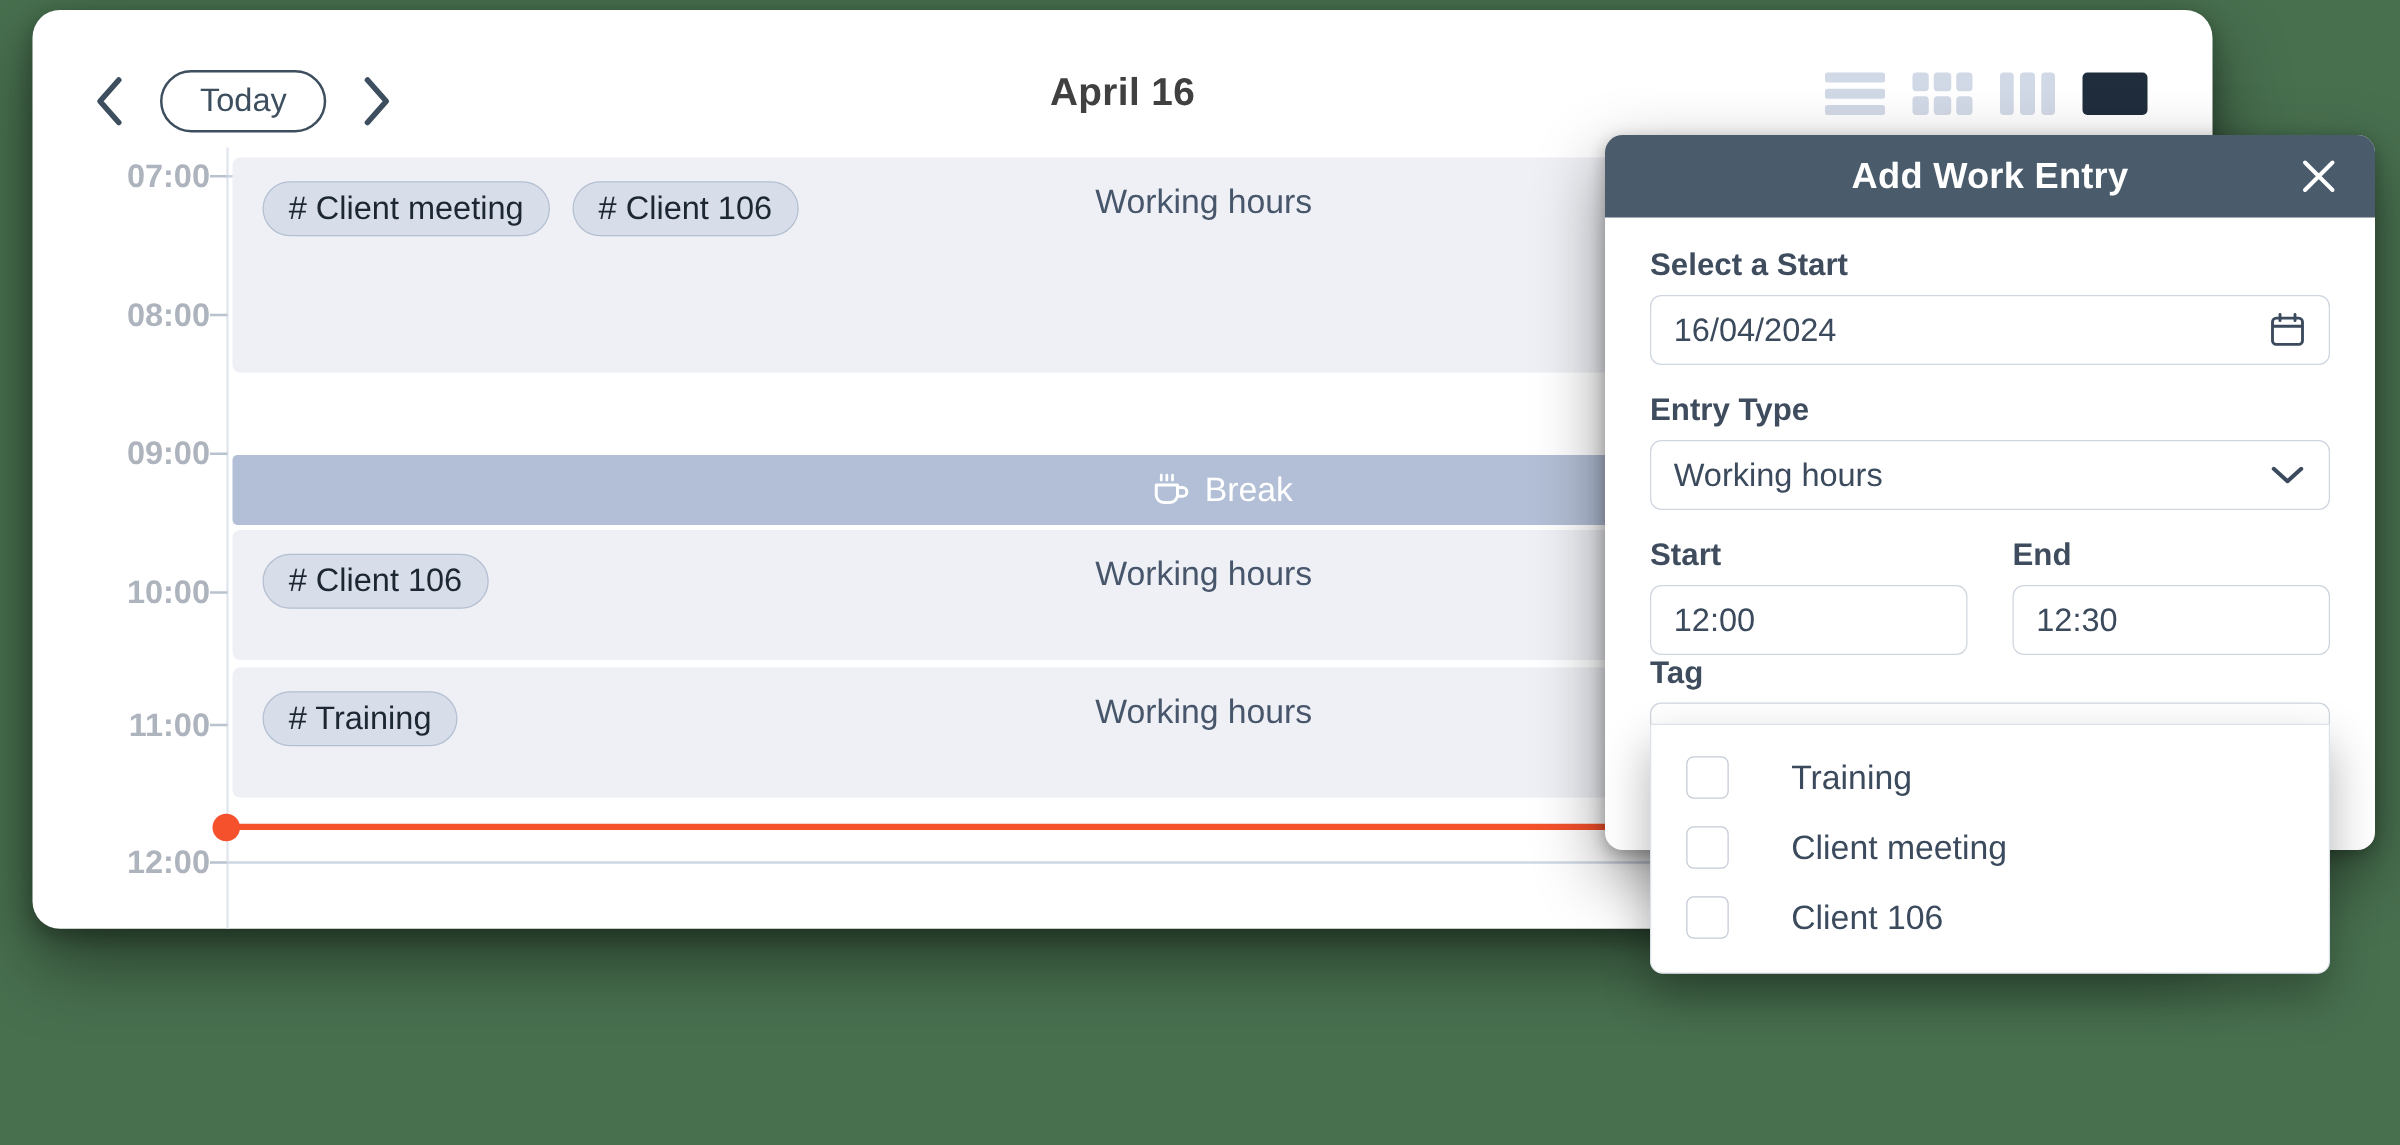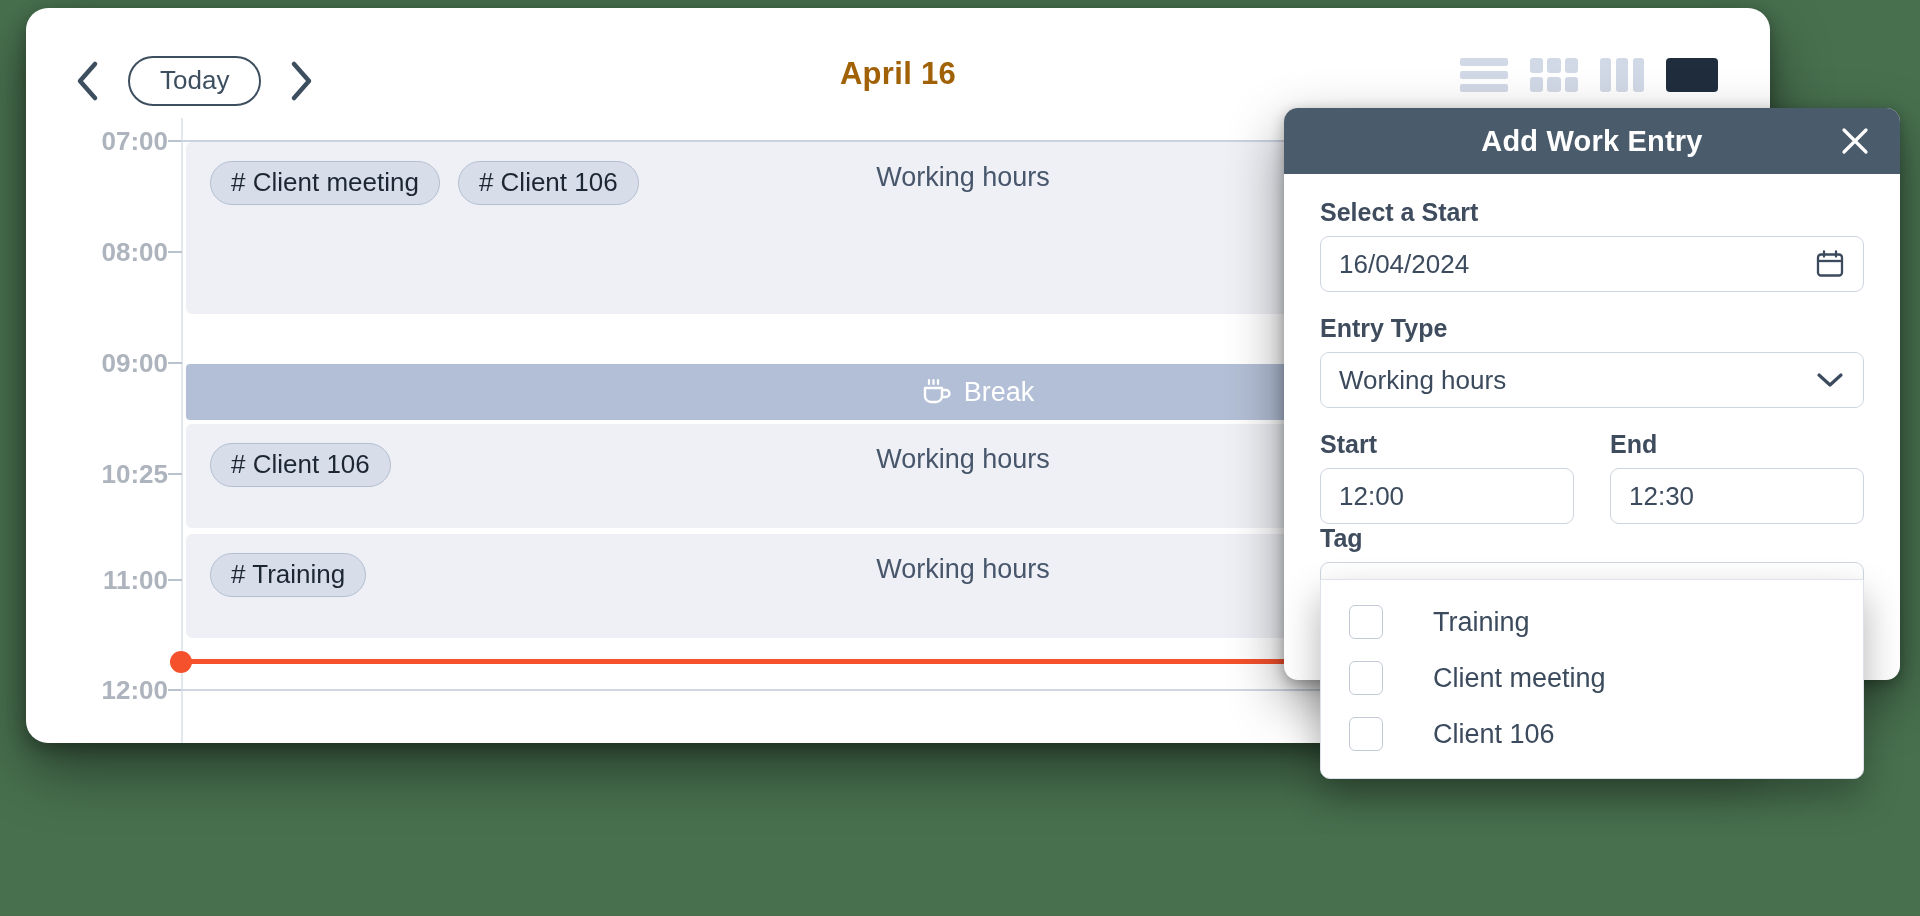--- a/index.html
+++ b/index.html
@@ -69,21 +69,21 @@
   }
 
   .cal-title {
     position: absolute;
     left: 0;
     right: 0;
     top: 48px;
     text-align: center;
     font-size: 31px;
     font-weight: bold;
-    color: #a16207;
+    color: #404040;
     letter-spacing: 0.3px;
   }
 
   .view-toggles {
     position: absolute;
     right: 52px;
     top: 50px;
     display: flex;
     align-items: center;
     gap: 22px;
@@ -390,32 +390,32 @@
 
     <div class="hour-label" style="top:23px">07:00</div>
     <div class="tick" style="top:22px"></div>
 
     <div class="hour-label" style="top:134px">08:00</div>
     <div class="tick" style="top:133px"></div>
 
     <div class="hour-label" style="top:245px">09:00</div>
     <div class="tick" style="top:244px"></div>
 
-    <div class="hour-label" style="top:356px">10:25</div>
+    <div class="hour-label" style="top:356px">10:00</div>
     <div class="tick" style="top:355px"></div>
 
     <div class="hour-label" style="top:462px">11:00</div>
     <div class="tick" style="top:461px"></div>
 
     <div class="hour-label" style="top:572px">12:00</div>
     <div class="tick" style="top:571px"></div>
 
     <div class="grid-line" style="top:22px"></div>
 
-    <div class="event" style="top:24px; height:172px">
+    <div class="event" style="top:8px; height:172px">
       <div class="event-tags">
         <span class="tag-pill"># Client meeting</span>
         <span class="tag-pill"># Client 106</span>
       </div>
       <div class="event-type-label">Working hours</div>
     </div>
 
     <div class="break-row" style="top:246px; height:56px">
       <span class="cup">
         <svg width="30" height="28" viewBox="0 0 30 28">

